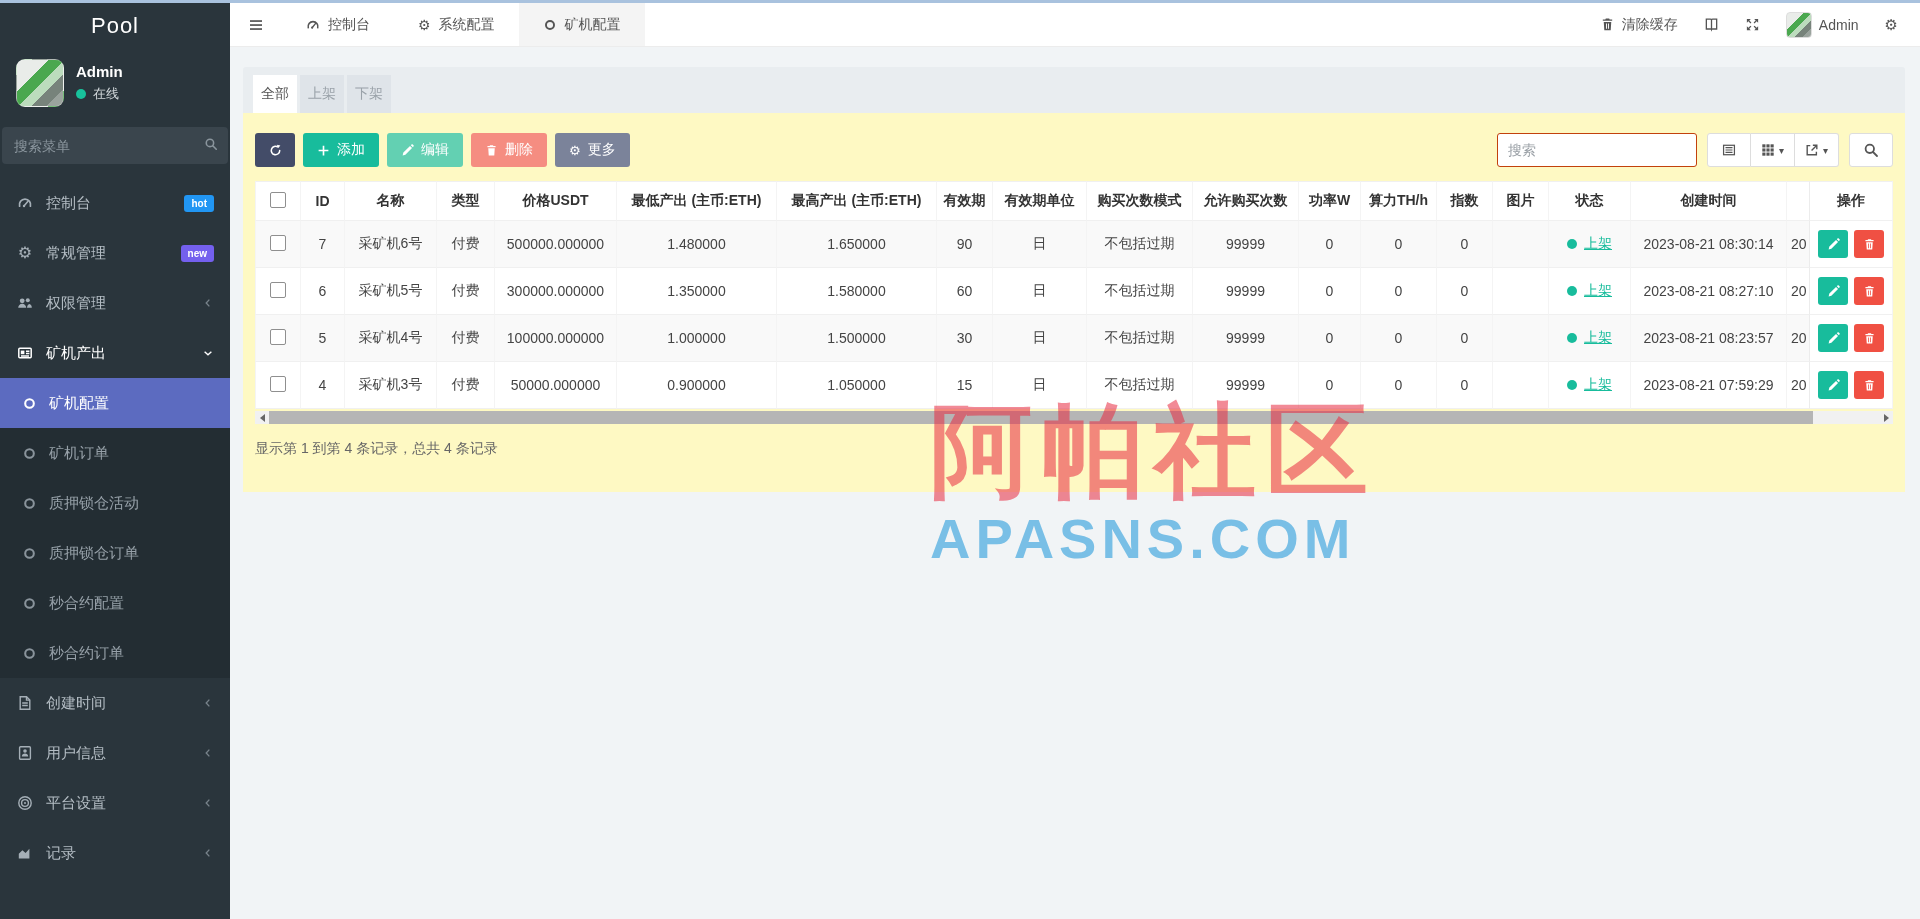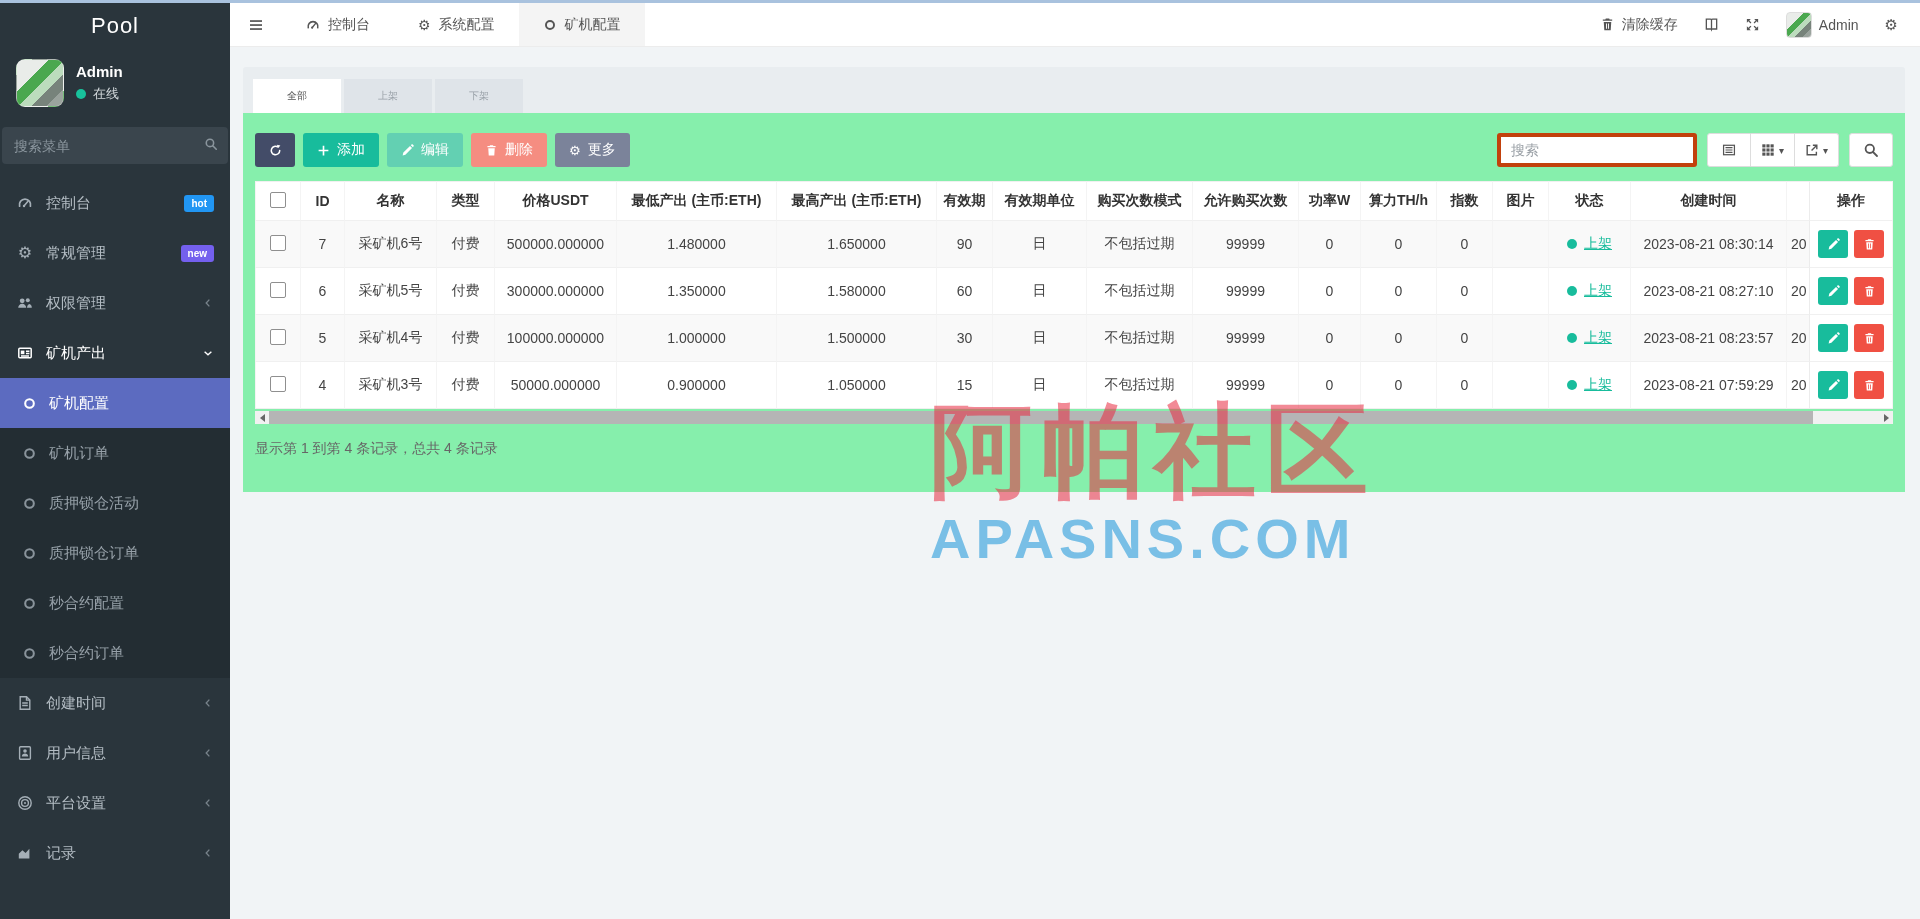--- a/index.html
+++ b/index.html
@@ -49,35 +49,35 @@
   .nav-right { margin-left:auto; display:flex; align-items:center; gap:26px; padding-right:22px; color:#555; font-size:14px; }
   .nav-right .icn { font-size:15px; color:#555; }
   .nav-link { display:flex; align-items:center; gap:7px; cursor:pointer; }
   .nav-avatar { width:26px; height:26px; border-radius:4px; border:1px solid #ddd;
     background:linear-gradient(135deg,#e9ece9 0 34%,#4aa84f 34% 52%,#bcdcbd 52% 66%,#77837b 66% 82%,#9aa39d 82%); }
 
   
   .page { padding:20px 15px 0 13px; position:relative; }
   .panel { width:1662px; }
   .tabbar { background:#e9edf0; border-radius:3px 3px 0 0; display:flex; align-items:flex-end; padding:10px 10px 0; height:46px; }
-  .ftab { padding:10px 34px; font-size:10px; color:#9aa2a9; background:#dfe4e9; margin-right:3px; cursor:pointer; }
+  .ftab { padding:10px 8px; font-size:14px; color:#9aa2a9; background:#dfe4e9; margin-right:3px; cursor:pointer; }
   .ftab.active { background:#fff; color:#555; }
-  .panel-body { background:#86efac; padding:16px 12px 34px; }
+  .panel-body { background:#fef9c3; padding:16px 12px 34px; }
 
   .toolbar { display:flex; align-items:center; margin:4px 0 14px; }
   .btn { height:34px; border:none; border-radius:3px; color:#fff; font-size:14px; display:inline-flex;
     align-items:center; gap:7px; padding:0 14px; margin-right:8px; cursor:pointer; font-family:inherit; }
   .btn .icn { font-size:13px; }
   .btn-refresh { background:#434c68; width:40px; justify-content:center; padding:0; }
   .btn-add { background:#18bc9c; }
   .btn-edit { background:#63d0b2; }
   .btn-del { background:#f58d81; }
   .btn-more { background:#7b839a; }
   .toolbar-right { margin-left:auto; display:flex; align-items:center; }
-  .tb-search { width:200px; height:34px; border:4px solid #c2410c; border-radius:3px; padding:0 10px;
+  .tb-search { width:200px; height:34px; border:1px solid #c2410c; border-radius:3px; padding:0 10px;
     font-size:14px; color:#555; outline:none; font-family:inherit; }
   .tb-search::placeholder { color:#9aa0a6; }
   .btn-group { display:flex; margin-left:10px; }
   .gbtn { height:34px; min-width:44px; background:#fff; border:1px solid #ddd; display:inline-flex;
     align-items:center; justify-content:center; gap:4px; color:#555; cursor:pointer; padding:0 9px; }
   .gbtn + .gbtn { border-left:none; }
   .gbtn:first-child { border-radius:3px 0 0 3px; }
   .gbtn:last-child { border-radius:0 3px 3px 0; }
   .gbtn .icn { font-size:14px; }
   .gbtn .caret { font-size:10px; color:#555; }

